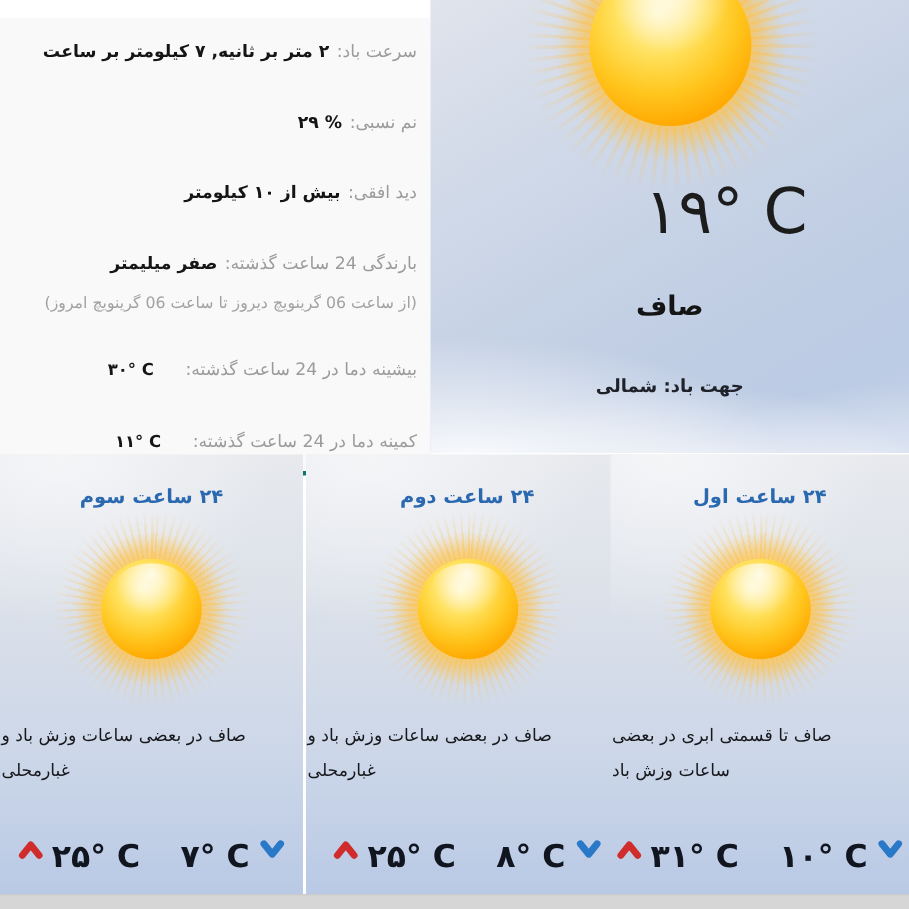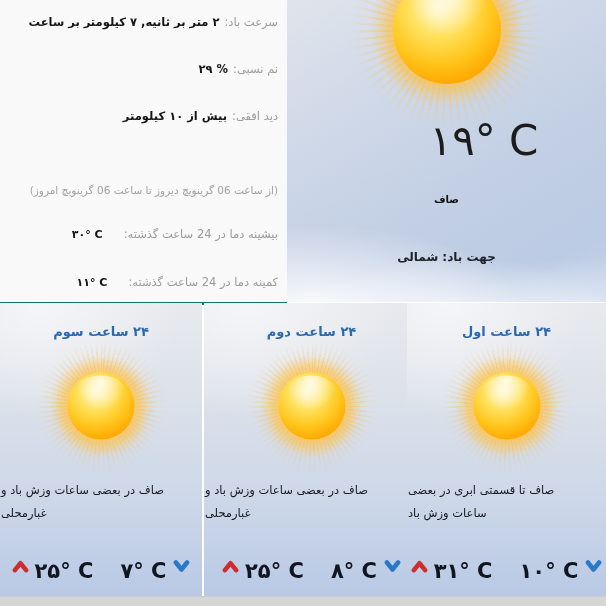--- a/index.html
+++ b/index.html
@@ -3,21 +3,21 @@
 <meta charset="utf-8">
 <style>
   html,body{margin:0;padding:0;background:#fff;}
   .page{
     position:relative;width:606px;height:606px;overflow:hidden;background:#fff;
     font-family:"DejaVu Sans", sans-serif;
   }
 
   
   .details{
-    position:absolute;left:0;top:0;width:287px;height:302px;
+    position:absolute;left:0;top:12px;width:287px;height:302px;
     background:#f9f9f9;border-bottom:3px solid #0f766e;direction:rtl;
   }
   .drow{
     position:absolute;right:9px;left:8px;text-align:right;
     font-size:11.5px;line-height:1.55;color:#9b9b9b;
   }
   .drow .lbl{color:#9b9b9b;margin-left:5px;}
   .drow .val{color:#151515;font-weight:700;}
   .drow.pair{display:flex;align-items:center;gap:16px;}
   .drow.pair .val{font-size:11px;}
@@ -34,21 +34,21 @@
       radial-gradient(80% 35% at 55% 106%, rgba(255,255,255,.8) 0%, rgba(255,255,255,0) 60%),
       radial-gradient(60% 28% at 95% 103%, rgba(255,255,255,.5) 0%, rgba(255,255,255,0) 65%),
       linear-gradient(150deg,#e0e4ec 0%,#d0d9e8 30%,#c2cfe4 60%,#bccbe4 85%,#c6d3e9 100%);
   }
   .current-temp{
     position:absolute;top:116px;left:0;width:100%;text-align:center;
     font-size:42px;font-weight:400;color:#1c1c1c;letter-spacing:5px;direction:ltr;padding-left:40px;
   }
   .current-cond{
     position:absolute;top:194px;left:0;width:100%;text-align:center;
-    font-size:10px;font-weight:700;color:#141414;
+    font-size:18px;font-weight:700;color:#141414;
   }
   .current-wind{
     position:absolute;top:250px;left:0;width:100%;text-align:center;
     font-size:12px;font-weight:600;color:#20222a;
   }
 
   
   .sun{position:absolute;pointer-events:none;}
   .sun .rays{
     position:absolute;inset:0;border-radius:50%;
@@ -120,20 +120,23 @@
     </div>
 
     <div class="drow" style="top:61px">
       <span class="lbl">نم نسبی:</span><span class="val" dir="ltr">۲۹ %</span>
     </div>
 
     <div class="drow" style="top:108px">
       <span class="lbl">دید افقی:</span><span class="val">بیش از ۱۰ کیلومتر</span>
     </div>
 
+    <div class="drow" style="top:155px">
+      <span class="lbl">بارندگی 24 ساعت گذشته:</span><span class="val">صفر میلیمتر</span>
+    </div>
     <div class="note" style="top:184px">(از ساعت 06 گرینویچ دیروز تا ساعت 06 گرینویچ امروز)</div>
 
     <div class="drow pair" style="top:226px">
       <span class="lbl">بیشینه دما در 24 ساعت گذشته:</span>
         <span class="val" dir="ltr">۳۰° C</span>
     </div>
 
     <div class="drow pair" style="top:274px">
       <span class="lbl">کمینه دما در 24 ساعت گذشته:</span>
         <span class="val" dir="ltr">۱۱° C</span>

